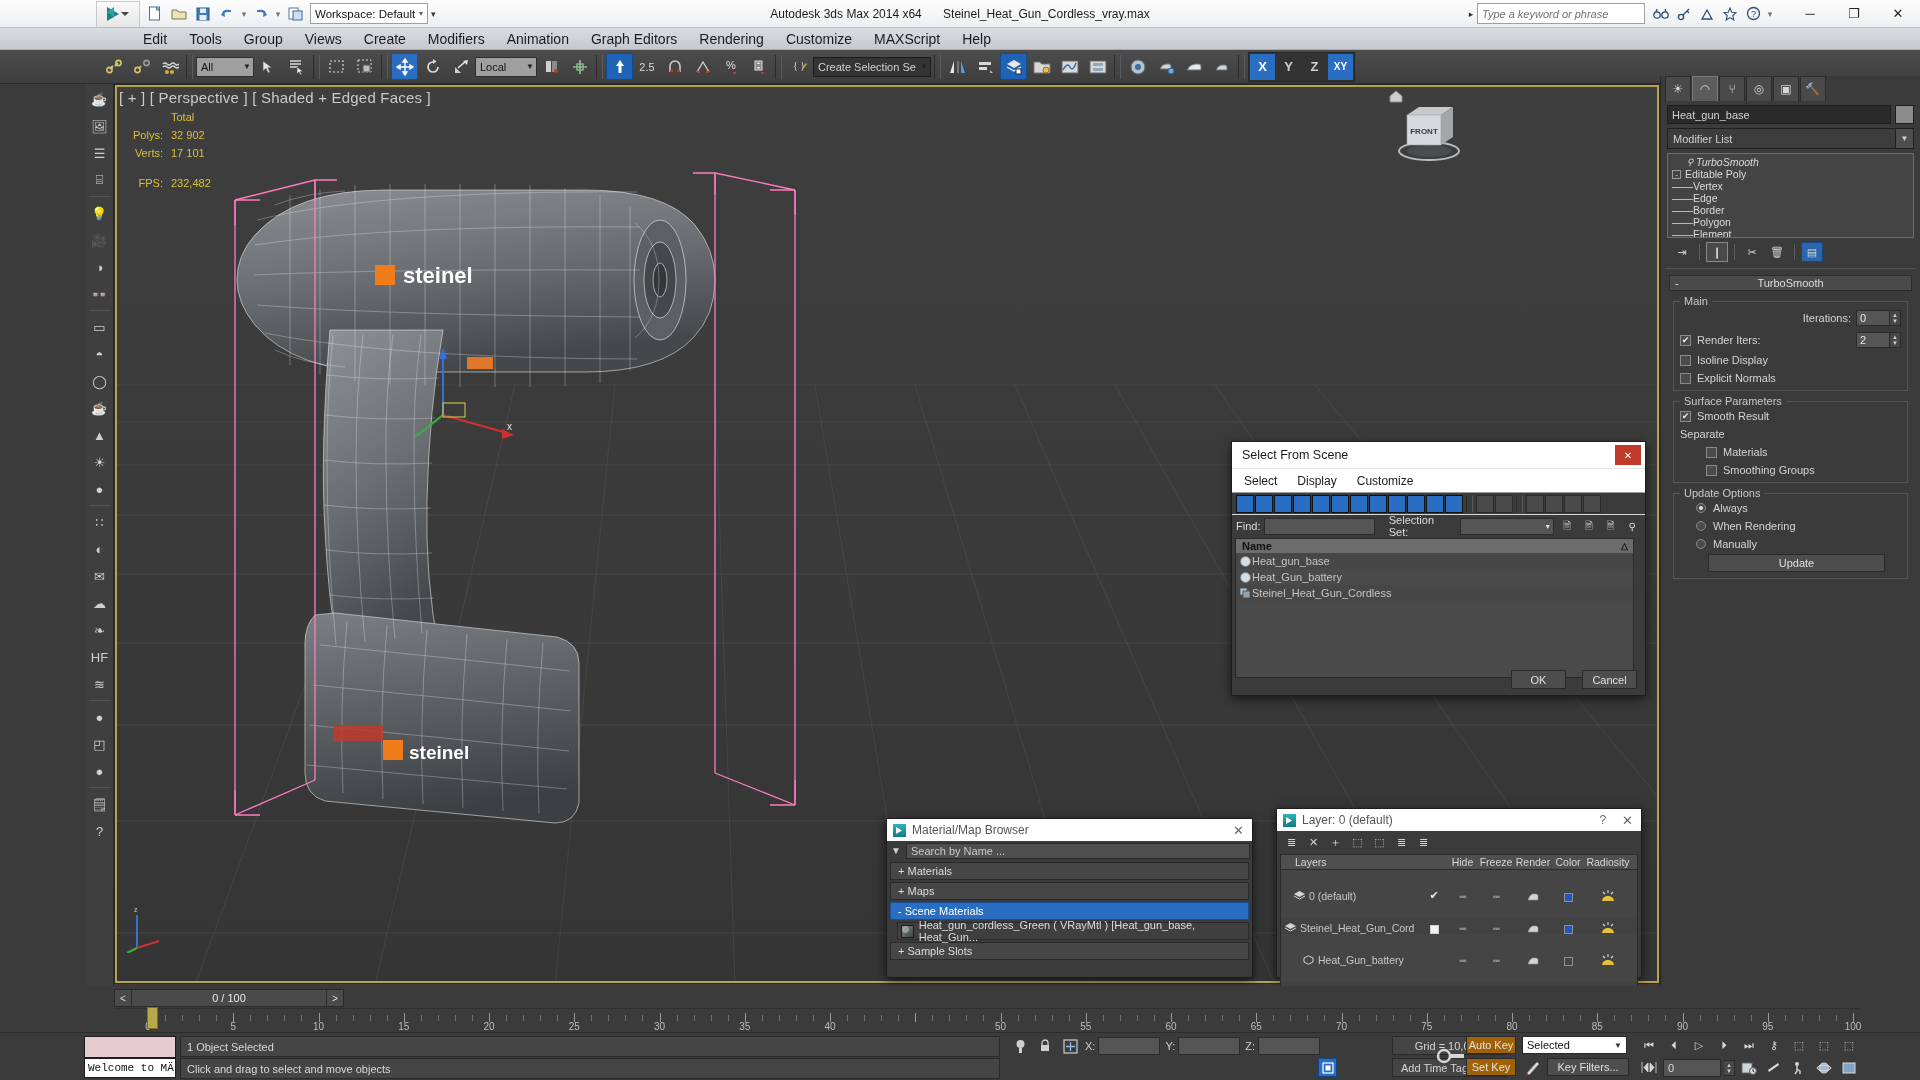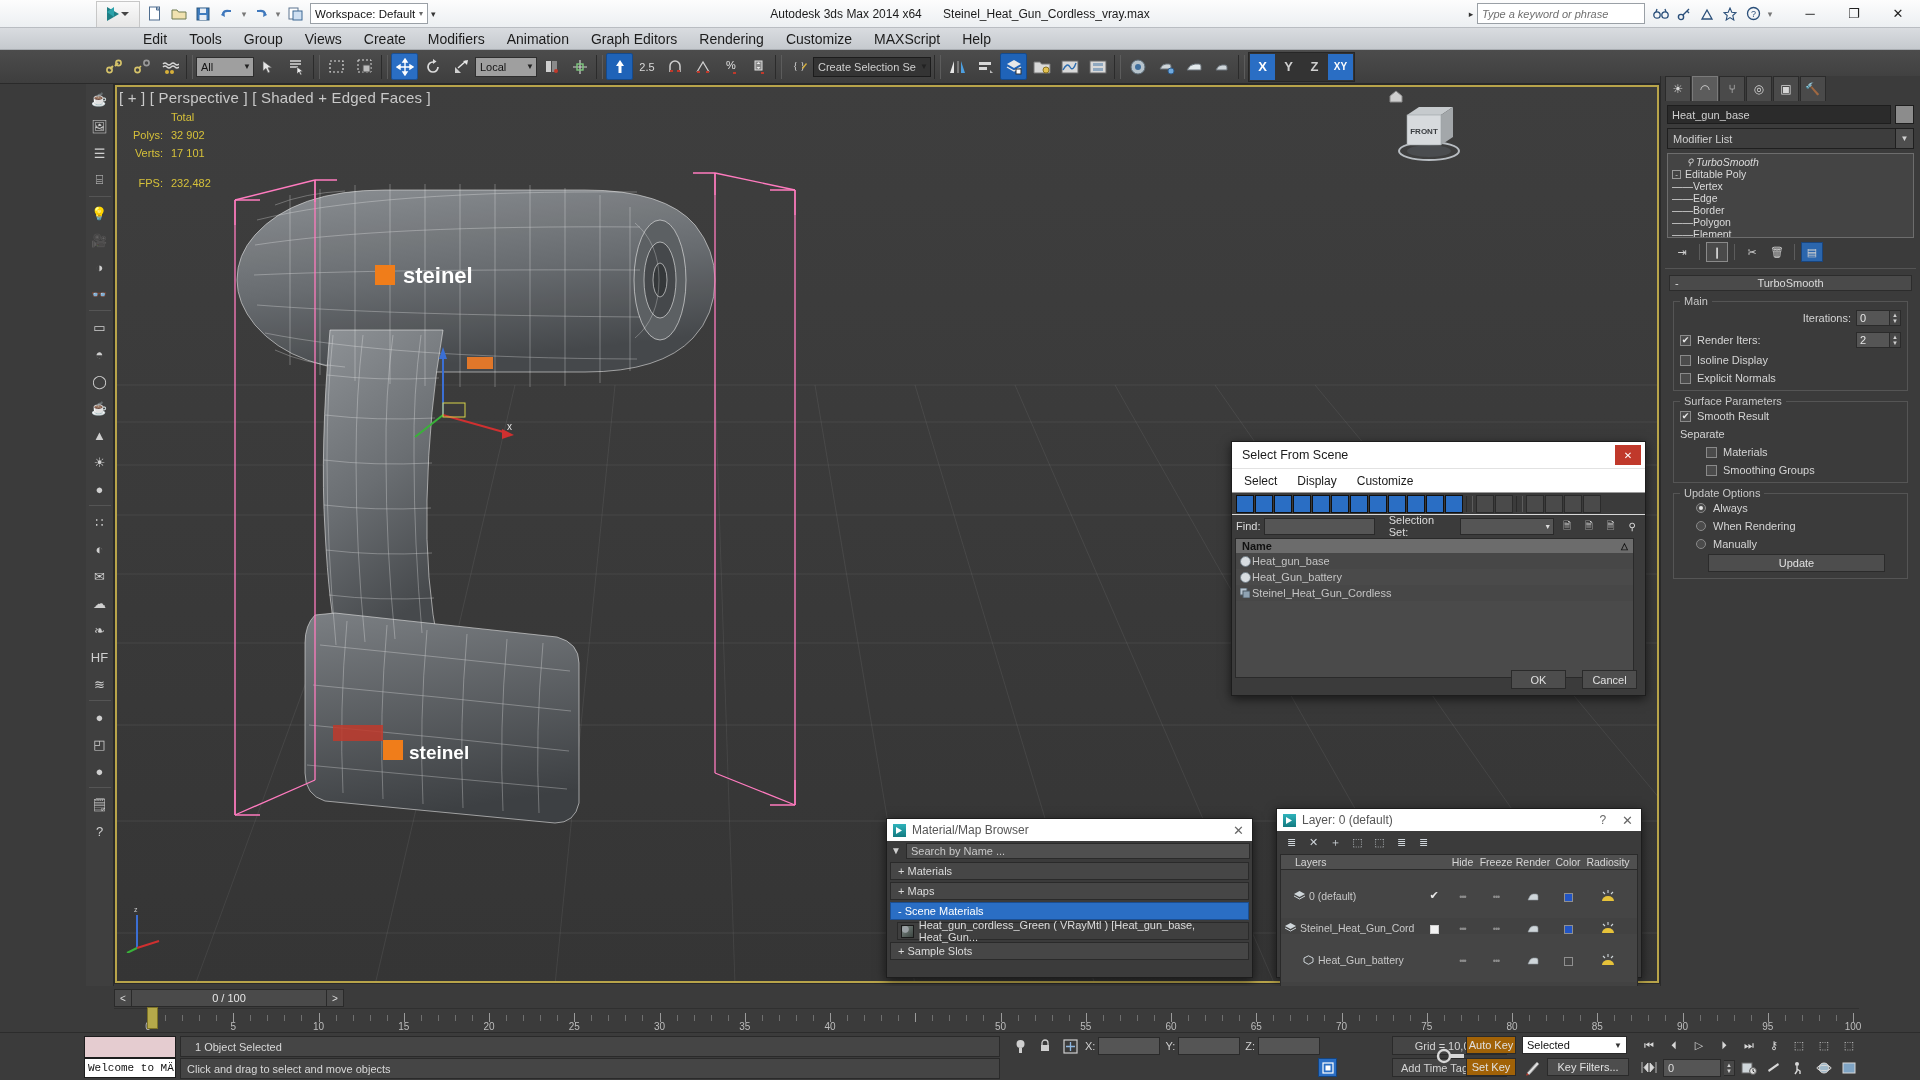--- a/index.html
+++ b/index.html
@@ -308,21 +308,21 @@
   
   .statusbar { position:absolute; left:0; top:1032px; width:1920px; height:48px; background:#3b3b3b;
                border-top:1px solid #2c2c2c; }
   .mtl-preview { position:absolute; left:84px; top:1036px; width:92px; height:22px;
                  background:#e5ccd0; border:1px solid #1d1d1d; }
   .maxlistener { position:absolute; left:84px; top:1058px; width:92px; height:20px;
                  background:#fff; border:1px solid #1d1d1d; color:#111; font-size:11px;
                  font-family:"Liberation Mono", monospace; display:flex; align-items:center; padding-left:3px; overflow:hidden;}
   .statusline { position:absolute; left:180px; top:1036px; width:820px; height:21px;
                 background:#454545; border:1px solid #2a2a2a; display:flex; align-items:center;
-                padding-left:14px; font-size:11px; color:#d8d8d8;}
+                padding-left:6px; font-size:11px; color:#d8d8d8;}
   .prompt { position:absolute; left:180px; top:1058px; width:820px; height:21px;
             background:#454545; border:1px solid #2a2a2a; display:flex; align-items:center;
             padding-left:6px; font-size:11px; color:#d8d8d8;}
   .coord-grp { position:absolute; left:1010px; top:1036px; display:flex; align-items:center; gap:5px; }
   .sb-ic { width:20px;height:20px; display:flex;align-items:center;justify-content:center; font-size:12px; color:#cfcfcf;}
   .coord { display:flex; align-items:center; gap:3px; font-size:11px; color:#d0d0d0;}
   .coord .fld { width:62px;height:18px; background:#555; border:1px solid #2a2a2a;}
   .gridinfo { position:absolute; left:1392px; top:1036px; width:115px; height:19px;
               background:#454545; border:1px solid #2a2a2a; display:flex;align-items:center;justify-content:center;
               font-size:11px; color:#d4d4d4;}

